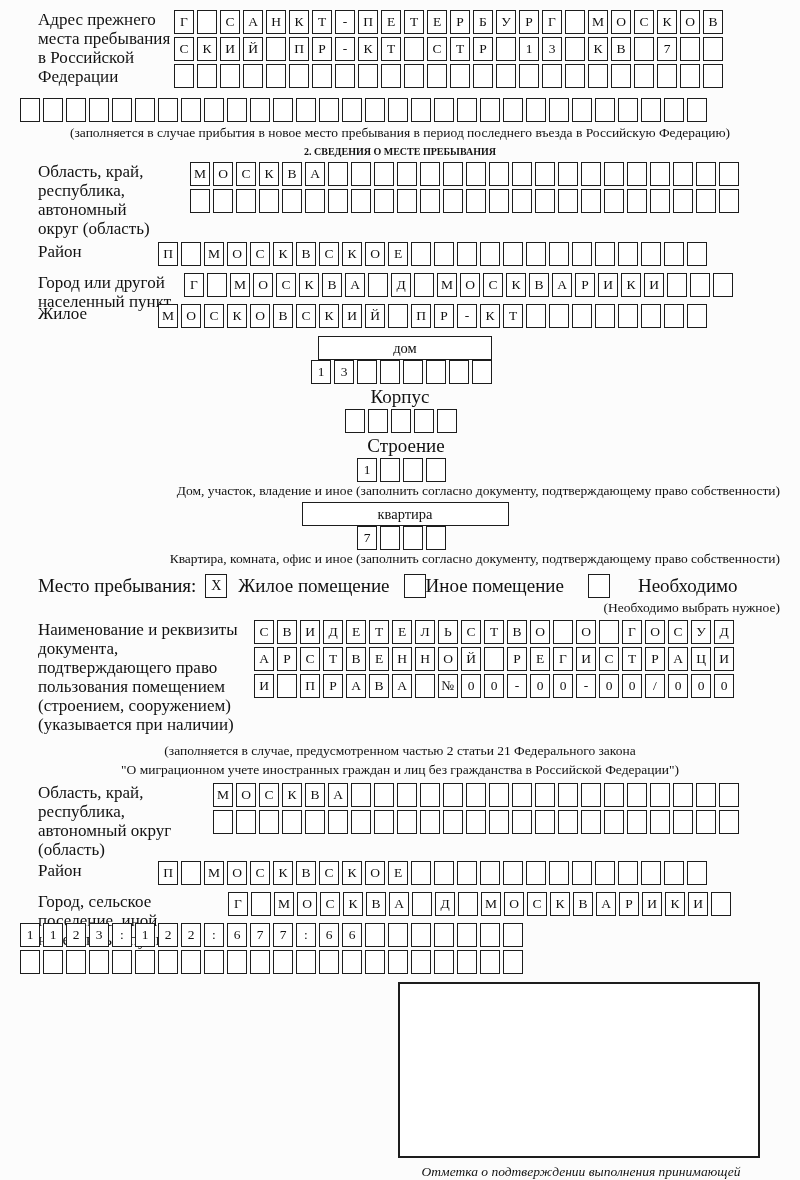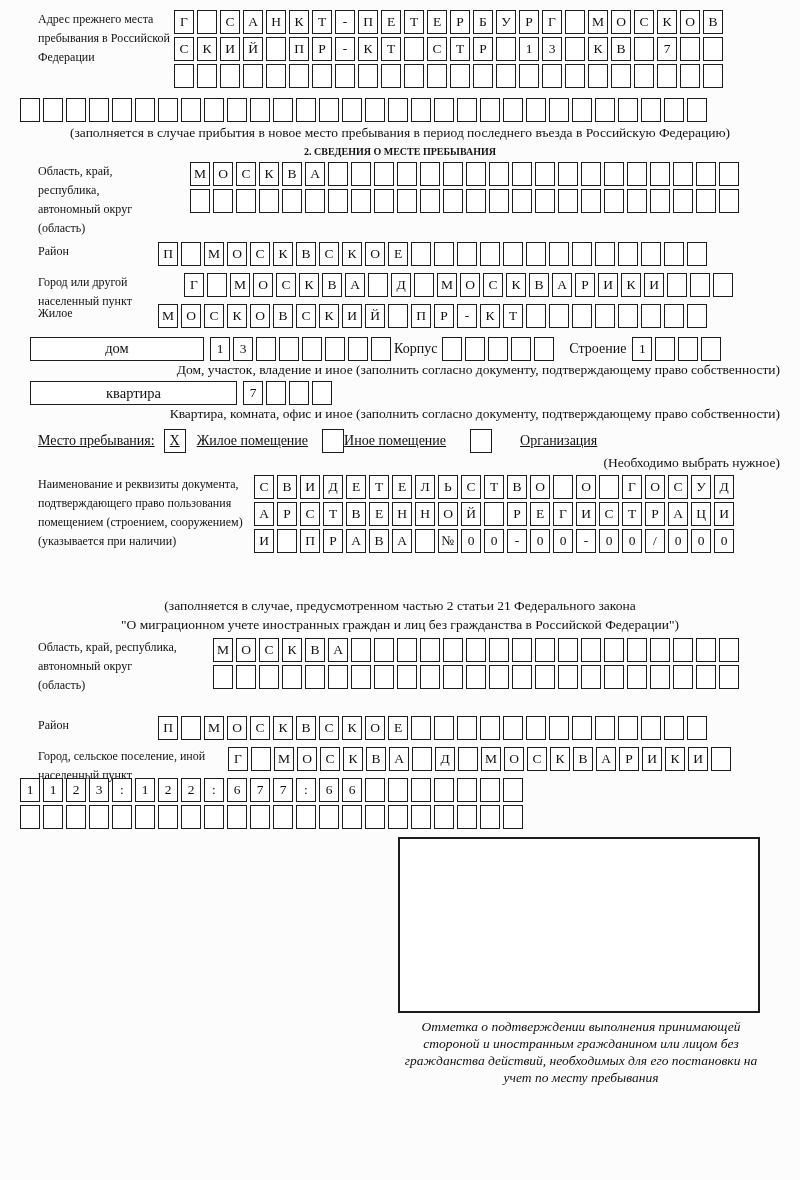--- a/index.html
+++ b/index.html
@@ -3,49 +3,49 @@
 <meta charset="utf-8">
 <style>
   html,body{margin:0;padding:0;background:#e9e9e9;}
   .page{
     position:relative;width:800px;height:1180px;margin:0 auto;
     background:#fcfcfc;color:#111;box-sizing:border-box;
     padding:10px 20px 0 20px;overflow:hidden;
     font-family:"Liberation Serif","DejaVu Serif",serif;
   }
   .hdr{font-size:14.5px;text-align:right;padding-right:22px;margin-bottom:16px;}
-  .label{font-size:12px;line-height:19px;padding-left:18px;box-sizing:border-box;flex:0 0 auto;}
+  .label{font-size:17px;line-height:19px;padding-left:18px;box-sizing:border-box;flex:0 0 auto;}
   .field{display:flex;align-items:flex-start;margin-bottom:3px;}
   .field .cells{flex:0 0 auto;}
   .h1{height:28px;} .h2{height:56px;gap:32px;} .h3{height:85px;}
   .cellrow{display:flex;margin-bottom:3px;}
   .cell{
     flex:0 0 auto;width:18px;height:22px;margin-right:3px;
     border:1.6px solid #1d1d1d;background:#fff;
     display:flex;align-items:center;justify-content:center;
     font-size:13.5px;line-height:1;
   }
   .note{font-size:13.5px;line-height:16px;margin:1px 0 3px 0;text-align:right;}
   .center{text-align:center;}
   .indent{padding-left:18px;}
   .sec-title{font-weight:bold;font-size:10px;text-align:center;margin:5px 0 5px 0;}
   .widebox{
     flex:0 0 auto;height:22px;border:1.6px solid #1d1d1d;background:#fff;
     display:flex;align-items:center;justify-content:center;font-size:14.5px;
   }
-  .inline-label{font-size:14px;line-height:25px;flex:0 0 auto;}
+  .inline-label{font-size:19px;line-height:25px;flex:0 0 auto;}
   .chk{
     flex:0 0 auto;width:20px;height:22px;border:1.6px solid #1d1d1d;background:#fff;
     display:flex;align-items:center;justify-content:center;font-size:14px;
   }
-  .stayrow{display:flex;align-items:center;margin:6px 0 2px 0;text-decoration:underline;}
+  .stayrow{display:flex;align-items:center;margin:6px 0 2px 0;}
   .stamp-wrap{margin-left:378px;width:366px;margin-top:2px;font-style:italic;}
   .stamp-box{width:362px;height:176px;border:2px solid #1d1d1d;background:#fff;box-sizing:border-box;}
   .stamp-caption{font-size:13.5px;line-height:17px;text-align:center;margin-top:5px;}
-  .housersow{display:flex;align-items:center;}
+  .housersow{display:flex;align-items:center;flex-direction:column;}
 </style>
 </head>
 <body>
 
 <div class="page">
 
 
   <div class="field h3">
     <div class="label" style="width:154px">Адрес прежнего места пребывания в Российской Федерации</div>
     <div class="cells">
@@ -360,21 +360,21 @@
   </div>
   <div class="note indent">Квартира, комната, офис и иное (заполнить согласно документу, подтверждающему право собственности)</div>
 
   <div class="stayrow">
     <div class="inline-label indent">Место пребывания:</div>
     <div class="chk" style="margin-left:9px">X</div>
     <div class="inline-label" style="margin-left:11px">Жилое помещение</div>
     <div class="chk" style="margin-left:14px"></div>
     <div class="inline-label" style="">Иное помещение</div>
     <div class="chk" style="margin-left:24px"></div>
-    <div class="inline-label" style="margin-left:28px">Организация</div>
+    <div class="inline-label" style="margin-left:28px">Необходимо</div>
   </div>
   <div class="note" style="margin-left:222px">(Необходимо выбрать нужное)</div>
 
   <div class="field h3" style="margin-bottom:38px;margin-top:4px">
     <div class="label" style="width:234px">Наименование и реквизиты документа, подтверждающего право пользования помещением (строением, сооружением) (указывается при наличии)</div>
     <div class="cells">
       <div class="cellrow">
           <div class="cell">С</div>
           <div class="cell">В</div>
           <div class="cell">И</div>

